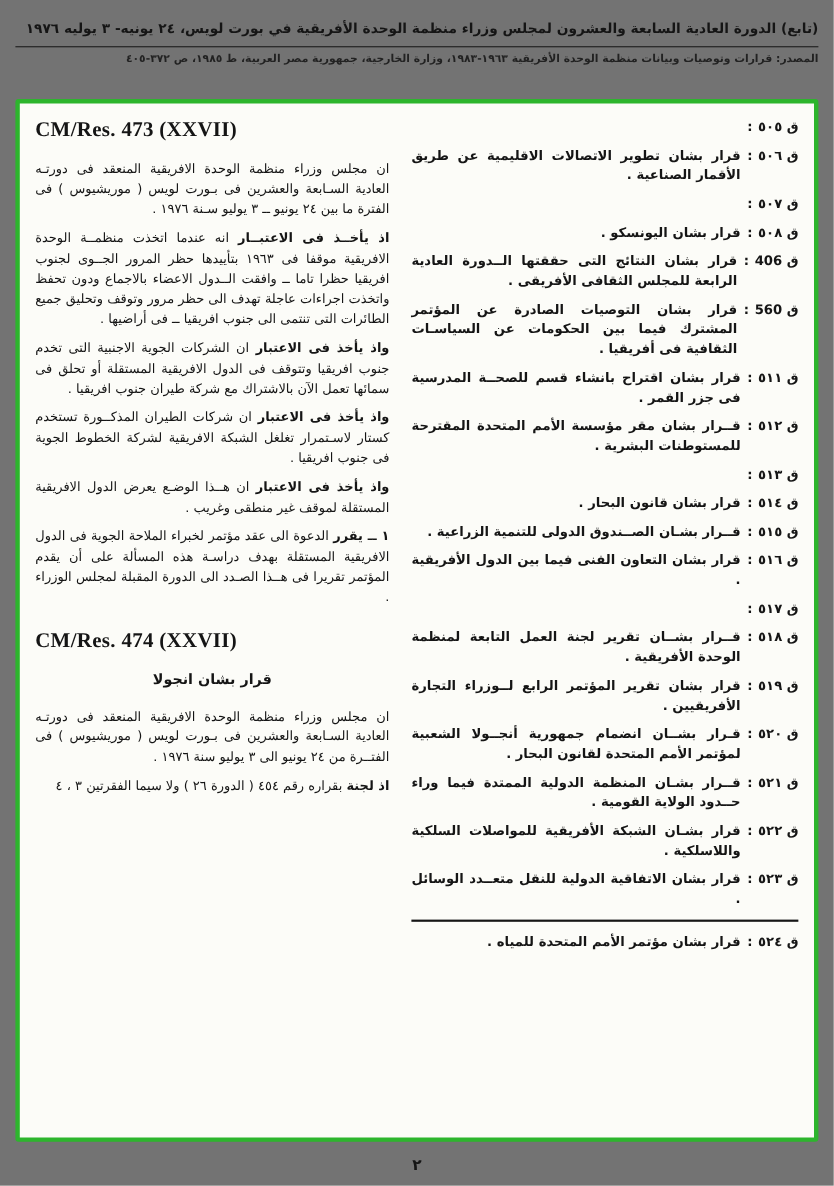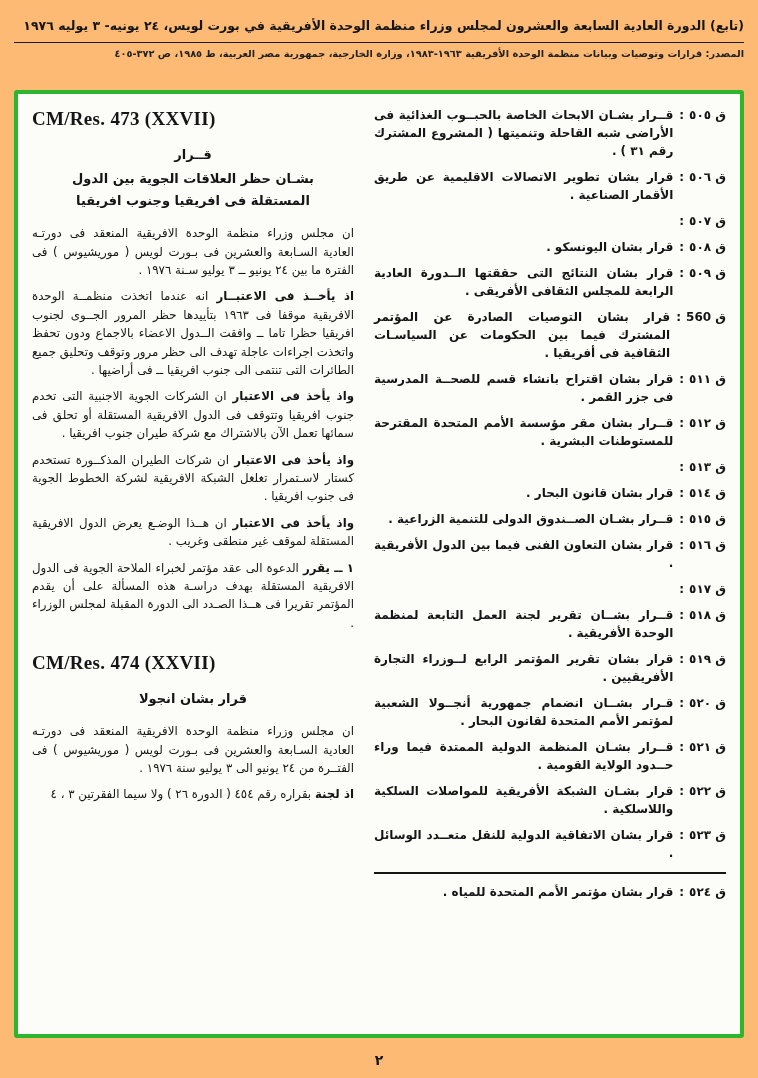--- a/index.html
+++ b/index.html
@@ -1,19 +1,19 @@
 <!DOCTYPE html>
 <html lang="ar"><head>
 <meta charset="utf-8">
 <style>
   * { margin:0; padding:0; box-sizing:border-box; }
   html,body { background:#e9e9e5; }
   .page {
     width:758px; height:1078px; margin:0 auto; position:relative; overflow:hidden;
-    background:#fdba74; color:#151515;
+    background:#737373; color:#151515;
     font-family:"DejaVu Sans", sans-serif;
   }
   
   .header { padding:16px 14px 0 14px; direction:rtl; text-align:right; }
   .header-line1 { font-size:12.5px; font-weight:bold; line-height:1.65; letter-spacing:0; }
   .header-rule { border-top:1.5px solid #1d1d1d; margin:5px 0 4px 0; }
   .source-line { font-size:9.8px; font-weight:bold; color:#222; line-height:1.5; }
   
   .green-box {
     position:absolute; left:14px; right:14px; top:90px; bottom:40px;
@@ -67,38 +67,37 @@
   </div>
 
   <div class="green-box">
     <div class="columns">
 
       <div class="col-right">
         <div class="res-list">
             <div class="res-item">
             <span class="res-num">ق ٥٠٥</span>
             <span class="res-colon">:</span>
-            <span class="res-text">قــرار بشـان الابحاث الخاصة بالحبــوب الغذائية فى الأراضى شبه القاحلة وتنميتها ( المشروع المشترك رقم ٣١ ) .</span>
           </div>
             <div class="res-item">
             <span class="res-num">ق ٥٠٦</span>
             <span class="res-colon">:</span>
             <span class="res-text">قرار بشان تطوير الاتصالات الاقليمية عن طريق الأقمار الصناعية .</span>
           </div>
             <div class="res-item">
             <span class="res-num">ق ٥٠٧</span>
             <span class="res-colon">:</span>
           </div>
             <div class="res-item">
             <span class="res-num">ق ٥٠٨</span>
             <span class="res-colon">:</span>
             <span class="res-text">قرار بشان اليونسكو .</span>
           </div>
             <div class="res-item">
-            <span class="res-num">ق ٥٠٩</span>
+            <span class="res-num">ق 406</span>
             <span class="res-colon">:</span>
             <span class="res-text">قرار بشان النتائج التى حققتها الــدورة العادية الرابعة للمجلس الثقافى الأفريقى .</span>
           </div>
             <div class="res-item">
             <span class="res-num">ق 560</span>
             <span class="res-colon">:</span>
             <span class="res-text">قرار بشان التوصيات الصادرة عن المؤتمر المشترك فيما بين الحكومات عن السياسـات الثقافية فى أفريقيا .</span>
           </div>
             <div class="res-item">
             <span class="res-num">ق ٥١١</span>
@@ -166,25 +165,20 @@
             <div class="res-item">
             <span class="res-num">ق ٥٢٤</span>
             <span class="res-colon">:</span>
             <span class="res-text">قرار بشان مؤتمر الأمم المتحدة للمياه .</span>
           </div>
           </div>
       </div>
 
       <div class="col-left">
         <div class="cm-ref">CM/Res. 473 (XXVII)</div>
-        <div class="titles-block">
-          <div class="res-heading main">قــرار</div>
-          <div class="res-heading">بشـان حظر العلاقات الجوية بين الدول</div>
-          <div class="res-heading">المستقلة فى افريقيا وجنوب افريقيا</div>
-        </div>
         <div class="paras">
             <p class="para"><strong class="lead"></strong> <span>ان مجلس وزراء منظمة الوحدة الافريقية المنعقد فى دورتـه العادية السـابعة والعشرين فى بـورت لويس ( موريشيوس ) فى الفترة ما بين ٢٤ يونيو ــ ٣ يوليو سـنة ١٩٧٦ .</span></p>
             <p class="para"><strong class="lead">اذ يأخــذ فى الاعتبــار</strong> <span>انه عندما اتخذت منظمــة الوحدة الافريقية موقفا فى ١٩٦٣ بتأييدها حظر المرور الجــوى لجنوب افريقيا حظرا تاما ــ وافقت الــدول الاعضاء بالاجماع ودون تحفظ واتخذت اجراءات عاجلة تهدف الى حظر مرور وتوقف وتحليق جميع الطائرات التى تنتمى الى جنوب افريقيا ــ فى أراضيها .</span></p>
             <p class="para"><strong class="lead">واذ يأخذ فى الاعتبار</strong> <span>ان الشركات الجوية الاجنبية التى تخدم جنوب افريقيا وتتوقف فى الدول الافريقية المستقلة أو تحلق فى سمائها تعمل الآن بالاشتراك مع شركة طيران جنوب افريقيا .</span></p>
             <p class="para"><strong class="lead">واذ يأخذ فى الاعتبار</strong> <span>ان شركات الطيران المذكــورة تستخدم كستار لاسـتمرار تغلغل الشبكة الافريقية لشركة الخطوط الجوية فى جنوب افريقيا .</span></p>
             <p class="para"><strong class="lead">واذ يأخذ فى الاعتبار</strong> <span>ان هــذا الوضـع يعرض الدول الافريقية المستقلة لموقف غير منطقى وغريب .</span></p>
             <p class="para"><strong class="lead">١ ــ يقرر</strong> <span>الدعوة الى عقد مؤتمر لخبراء الملاحة الجوية فى الدول الافريقية المستقلة بهدف دراسـة هذه المسألة على أن يقدم المؤتمر تقريرا فى هــذا الصـدد الى الدورة المقبلة لمجلس الوزراء .</span></p>
           </div>
 
         <div class="cm-ref second">CM/Res. 474 (XXVII)</div>

